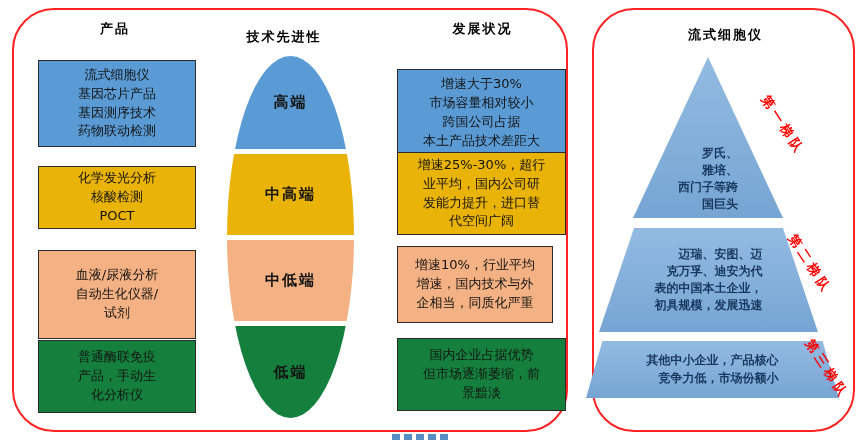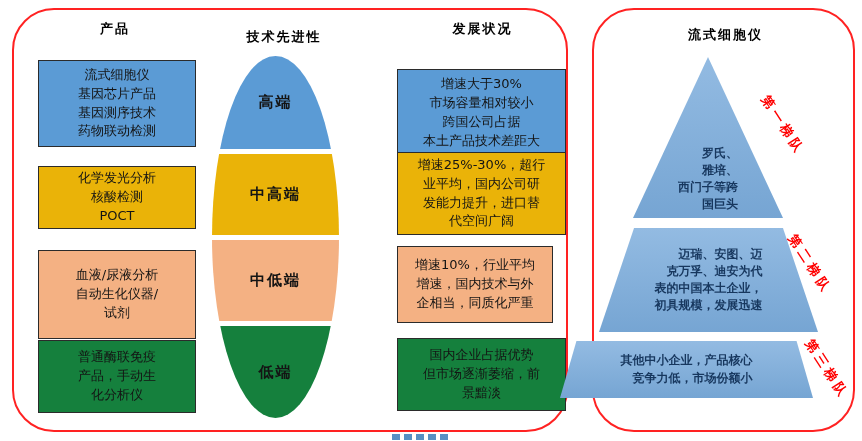--- a/index.html
+++ b/index.html
@@ -14,21 +14,21 @@
   .hdr { position:absolute; font-weight:bold; font-size:13px; color:#000; text-align:center; letter-spacing:2px; }
 
   .box { position:absolute; border:1px solid #2b2b2b; display:flex; align-items:center; justify-content:center;
          text-align:center; white-space:pre-line; font-size:13px; font-weight:400; color:#141414; line-height:1.45; padding:2px; }
 
   .c-blue    { background:#5B9BD5; }
   .c-lblue   { background:#eab308; }
   .c-orange  { background:#F4B183; }
   .c-lorange { background:#15803d; }
 
-  .ellipse { position:absolute; left:212px; top:56px; width:127px; height:362px;
+  .ellipse { position:absolute; left:227px; top:56px; width:127px; height:362px;
              clip-path: ellipse(50% 50% at 50% 50%); font-family: Liberation Mono, monospace; }
   .band { position:absolute; left:0; width:100%; display:flex; align-items:center; justify-content:center;
           font-weight:bold; font-size:15px; color:#141414; letter-spacing:2px; }
 
   .tier { position:absolute; display:flex; align-items:center; justify-content:center; text-align:right;
           white-space:pre-line; color:#17375E; font-size:12px; font-weight:600; line-height:1.42;
           background:linear-gradient(180deg,#93BBE2 0%,#76A5D3 100%); }
   .tier-1 { clip-path: polygon(50% 0, 100% 100%, 0 100%); align-items:flex-end; padding-bottom:5px; }
   .tier-2 { clip-path: polygon(16% 0, 84% 0, 100% 100%, 0 100%); }
   .tier-3 { clip-path: polygon(6.5% 0, 93.5% 0, 100% 100%, 0 100%); }
@@ -89,21 +89,21 @@
 景黯淡</div>
 
   <div class="tier tier-1" style="left:633px;top:57px;width:150px;height:161px">罗氏、
 雅培、
 西门子等跨
 国巨头</div>
   <div class="tier tier-2" style="left:599px;top:228px;width:219px;height:104px">迈瑞、安图、迈
 克万孚、迪安为代
 表的中国本土企业，
 初具规模，发展迅速</div>
-  <div class="tier tier-3" style="left:560px;top:341px;width:253px;height:57px">其他中小企业，产品核心
+  <div class="tier tier-3" style="left:586px;top:341px;width:253px;height:57px">其他中小企业，产品核心
 竞争力低，市场份额小</div>
 
   <div class="tier-label" style="left:772px;top:92px">第一梯队</div>
   <div class="tier-label" style="left:799px;top:231px">第二梯队</div>
   <div class="tier-label" style="left:816px;top:336px">第三梯队</div>
 
   <div class="cropped-frag"></div>
 
 </div>
 

